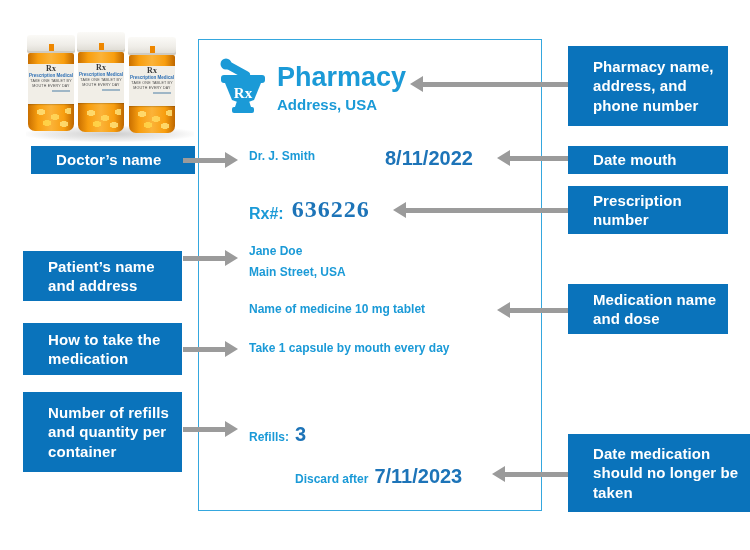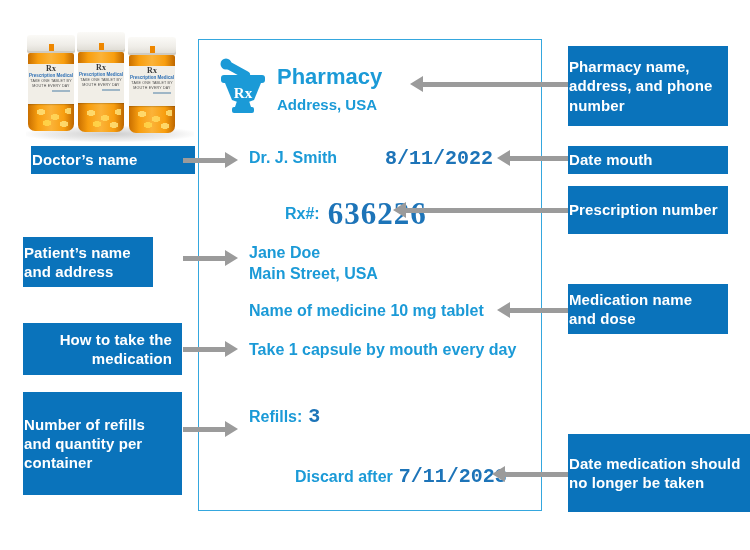--- a/index.html
+++ b/index.html
@@ -4,42 +4,42 @@
 <style>
   html,body{margin:0;padding:0;background:#ffffff;}
   .canvas{
     position:relative;width:750px;height:550px;background:#fff;overflow:hidden;
     font-family:"Liberation Sans","DejaVu Sans",sans-serif;
   }
   
   .callout{
     position:absolute;background:#0A73BB;color:#fff;
     display:flex;align-items:center;
-    padding:2px 10px 2px 1px;box-sizing:border-box;
+    padding:2px 10px 2px 25px;box-sizing:border-box;
     font-size:15px;font-weight:700;line-height:1.28;letter-spacing:.1px;
   }
   
   .arrow{position:absolute;height:16px;display:flex;align-items:center;}
   .arrow .bar{flex:1;height:5px;background:#9B9B9B;}
   .arrow .head-r{width:0;height:0;border-top:8px solid transparent;border-bottom:8px solid transparent;border-left:13px solid #9B9B9B;}
   .arrow .head-l{width:0;height:0;border-top:8px solid transparent;border-bottom:8px solid transparent;border-right:13px solid #9B9B9B;}
   
   .label-card{
     position:absolute;left:198px;top:39px;width:344px;height:472px;
     background:#fff;border:1.5px solid #35A7DE;box-sizing:border-box;
   }
   .label-card .abs{position:absolute;white-space:nowrap;}
-  .sans-blue{color:#1B9AD7;font-weight:700;font-size:16px;}
-  .serif-blue{color:#1D74B8;font-weight:700;font-size:20px;font-family:Liberation Mono, monospace;}
+  .sans-blue{color:#1B9AD7;font-weight:700;font-size:12px;}
+  .serif-blue{color:#1D74B8;font-weight:700;font-size:20px;font-family:Liberation Sans, sans-serif;}
   .logo-row{position:absolute;left:20px;top:18px;display:flex;align-items:flex-start;}
-  .ph-name{color:#1B9AD7;font-weight:700;font-size:22px;line-height:30px;}
+  .ph-name{color:#1B9AD7;font-weight:700;font-size:27px;line-height:30px;}
   .ph-addr{color:#1B9AD7;font-weight:700;font-size:15px;margin-top:4px;}
-  .rx-row{display:flex;align-items:center;margin-left:36px;}
+  .rx-row{display:flex;align-items:flex-end;}
   .rx-label{color:#1B9AD7;font-weight:700;font-size:16px;}
-  .rx-num{color:#1D74B8;font-weight:700;font-size:31px;letter-spacing:1px;margin-left:8px;font-family:"Liberation Serif","DejaVu Serif",serif;}
+  .rx-num{color:#1D74B8;font-weight:700;font-size:24px;letter-spacing:1px;margin-left:8px;font-family:"Liberation Serif","DejaVu Serif",serif;}
   .pair{display:flex;align-items:baseline;gap:6px;}
   
   .bottles{position:absolute;left:20px;top:28px;width:180px;height:112px;}
   .bottles .shadow{position:absolute;left:6px;right:6px;bottom:-2px;height:16px;
     background:radial-gradient(ellipse at center,rgba(80,80,80,.28) 0%,rgba(120,120,120,.12) 55%,transparent 75%);}
   .bottle{position:absolute;width:52px;}
   .cap{position:relative;margin:0 2px;height:18px;border-radius:3px 3px 2px 2px;
     background:linear-gradient(180deg,#FBFAF7 0%,#EFEDE8 55%,#DCD9D1 100%);
     box-shadow:inset 0 -2px 0 #CFCBC2;}
   .cap-dot{position:absolute;left:50%;bottom:2px;width:5px;height:7px;margin-left:-2px;background:#EE8700;}
@@ -143,41 +143,41 @@
       <span class="rx-num">636226</span>
     </div>
 
     <div class="abs sans-blue" style="left:50px;top:204px;">Jane Doe</div>
     <div class="abs sans-blue" style="left:50px;top:225px;">Main Street, USA</div>
 
     <div class="abs sans-blue" style="left:50px;top:262px;">Name of medicine 10 mg tablet</div>
 
     <div class="abs sans-blue" style="left:50px;top:301px;">Take 1 capsule by mouth every day</div>
 
-    <div class="abs pair" style="left:50px;top:365px;">
+    <div class="abs pair" style="left:50px;top:383px;">
       <span class="sans-blue">Refills:</span>
       <span class="serif-blue">3</span>
     </div>
 
     <div class="abs pair" style="left:50px;top:425px;margin-left:46px;">
       <span class="sans-blue">Discard after</span>
       <span class="serif-blue">7/11/2023</span>
     </div>
   </div>
 
   <div class="callout" style="left:23px;top:146px;width:164px;height:28px;margin-left:8px;">
     <span>Doctor’s name</span>
   </div>
-  <div class="callout" style="left:23px;top:237px;width:130px;height:50px;">
+  <div class="callout" style="left:23px;top:251px;width:159px;height:50px;">
     <span>Patient’s name and address</span>
   </div>
-  <div class="callout" style="left:23px;top:323px;width:159px;height:52px;text-align:right;">
+  <div class="callout" style="left:23px;top:323px;width:159px;height:52px;">
     <span>How to take the medication</span>
   </div>
-  <div class="callout" style="left:23px;top:392px;width:159px;height:103px;">
+  <div class="callout" style="left:23px;top:392px;width:159px;height:80px;">
     <span>Number of refills and quantity per container</span>
   </div>
 
   <div class="callout" style="left:568px;top:46px;width:160px;height:80px;">
     <span>Pharmacy name, address, and phone number</span>
   </div>
   <div class="callout" style="left:568px;top:146px;width:160px;height:28px;">
     <span>Date mouth</span>
   </div>
   <div class="callout" style="left:568px;top:186px;width:160px;height:48px;">

